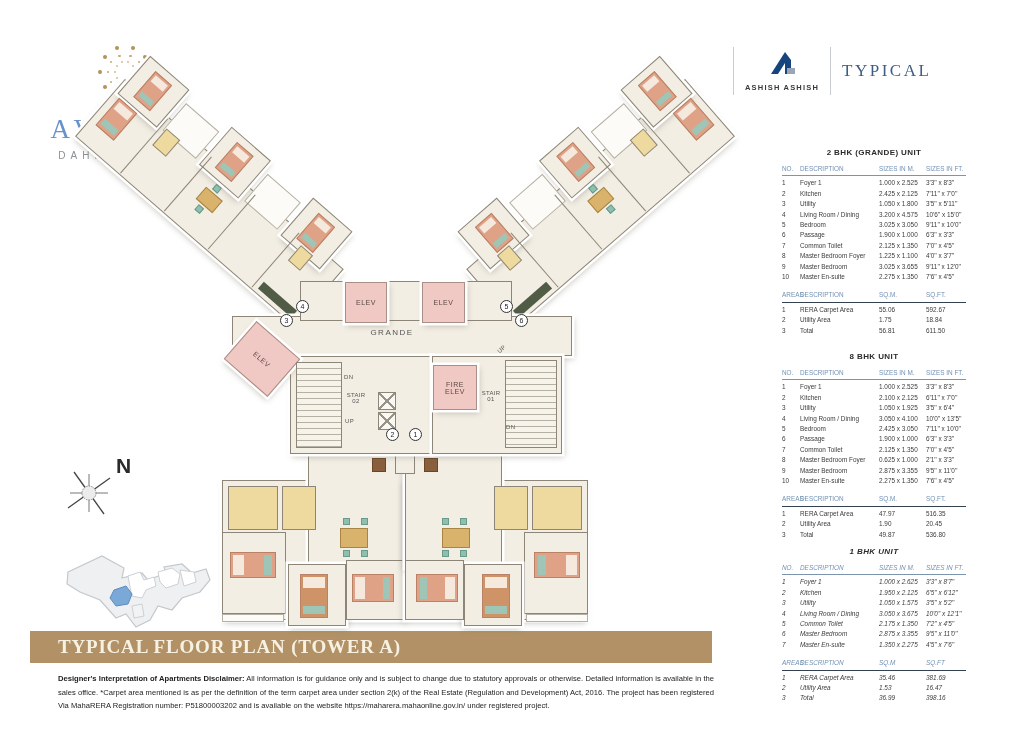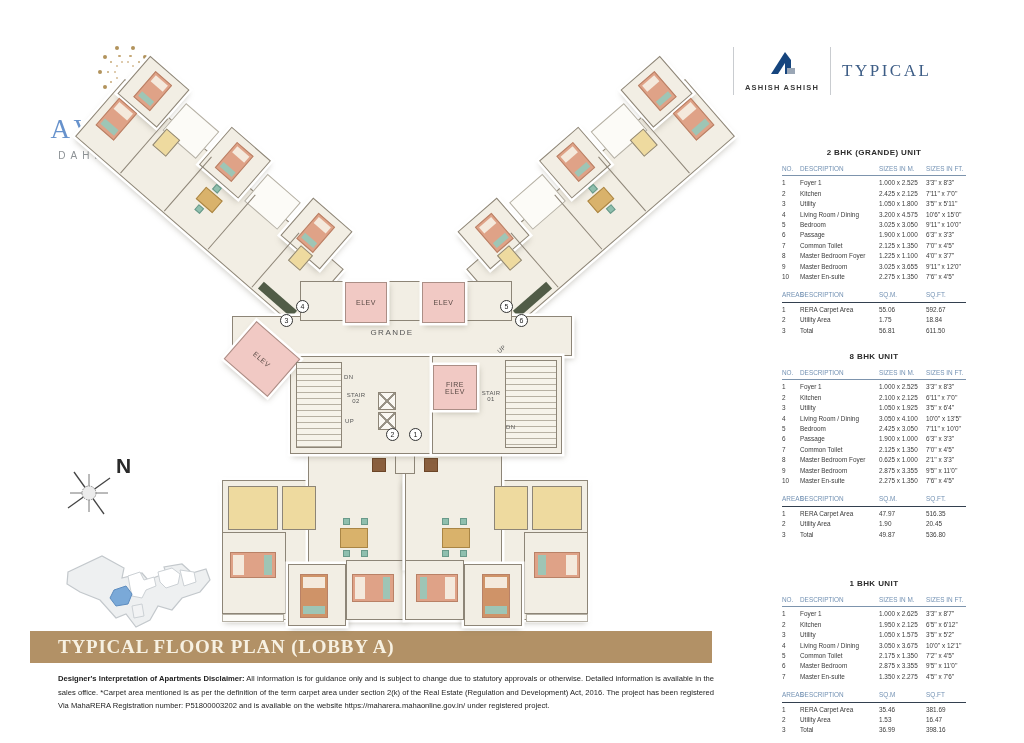--- a/index.html
+++ b/index.html
@@ -487,21 +487,21 @@
       </div>
       <div class="trow">
         <span>3</span>
         <span>Total</span>
         <span>49.87</span>
         <span>536.80</span>
       </div>
     </div>
 </div>
 
-<div class="abs tsec" style="top:579px;">
+<div class="abs tsec" style="top:547px;font-style:italic;">
   <div class="t-title">1 BHK UNIT</div>
   <div class="thead">
     <span>NO.</span>
     <span>DESCRIPTION</span>
     <span>SIZES IN M.</span>
     <span>SIZES IN FT.</span>
   </div>
   <div>
       <div class="trow">
         <span>1</span>
@@ -568,17 +568,17 @@
       <div class="trow">
         <span>3</span>
         <span>Total</span>
         <span>36.99</span>
         <span>398.16</span>
       </div>
     </div>
 </div>
 
 <div class="abs" id="titlebar">
-  <span>TYPICAL FLOOR PLAN (LOBBY A)</span>
+  <span>TYPICAL FLOOR PLAN (TOWER A)</span>
 </div>
 <div class="abs" id="disclaimer">
   <b>Designer's Interpretation of Apartments Disclaimer:</b><span> All information is for guidance only and is subject to change due to statutory approvals or otherwise. Detailed information is available in the sales office. *Carpet area mentioned is as per the definition of the term carpet area under section 2(k) of the Real Estate (Regulation and Development) Act, 2016. The project has been registered Via MahaRERA Registration number: P51800003202 and is available on the website https://maharera.mahaonline.gov.in/ under registered project.</span>
 </div>
 
 </body></html>

